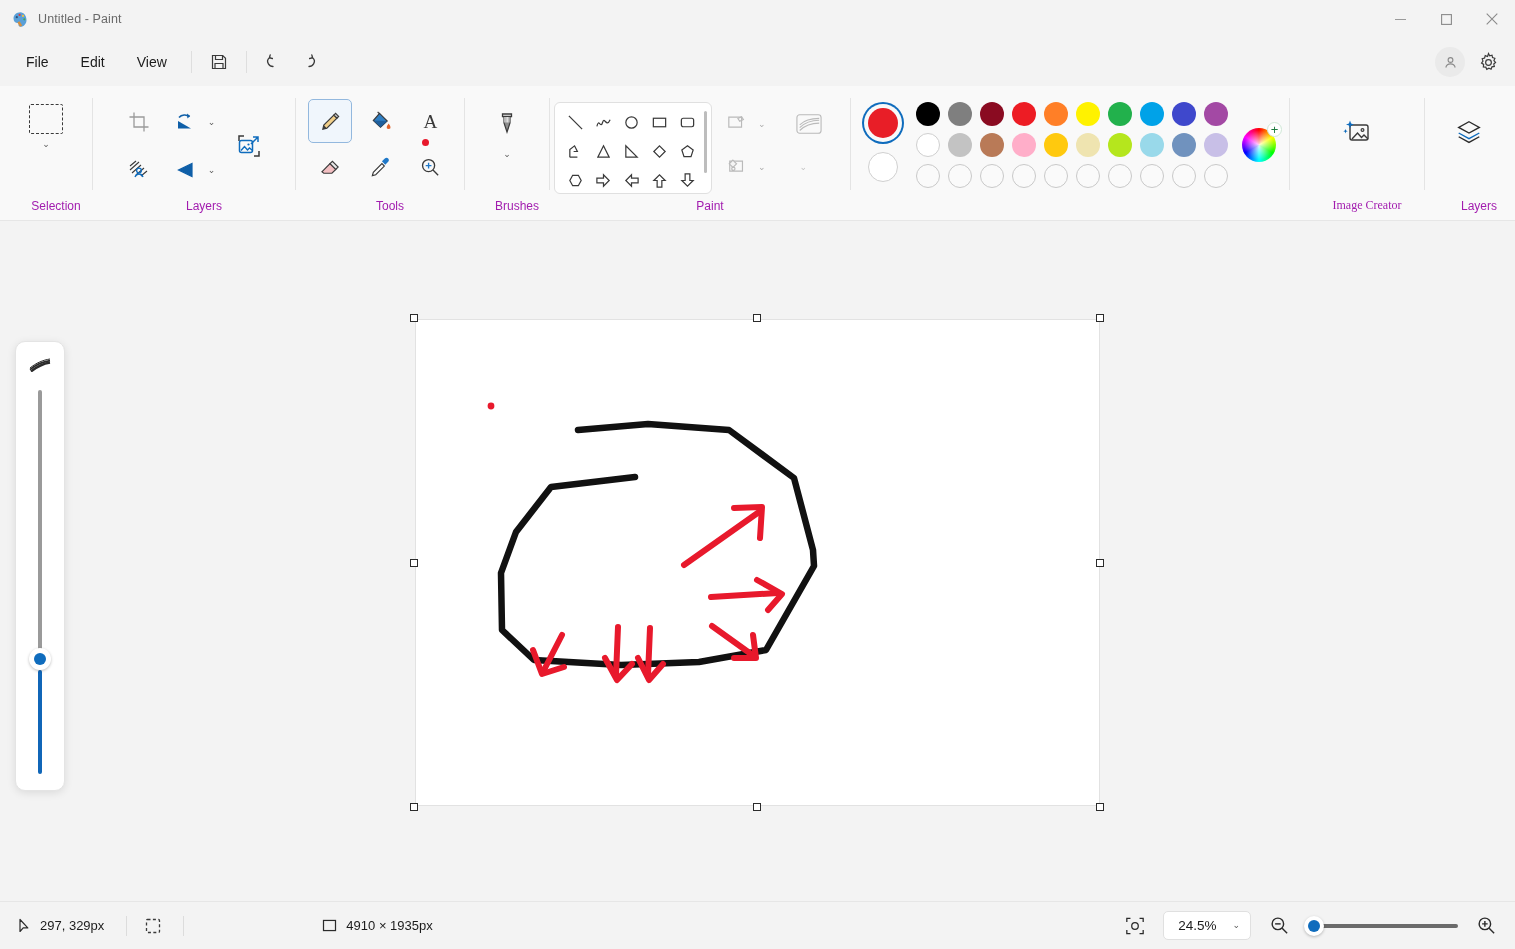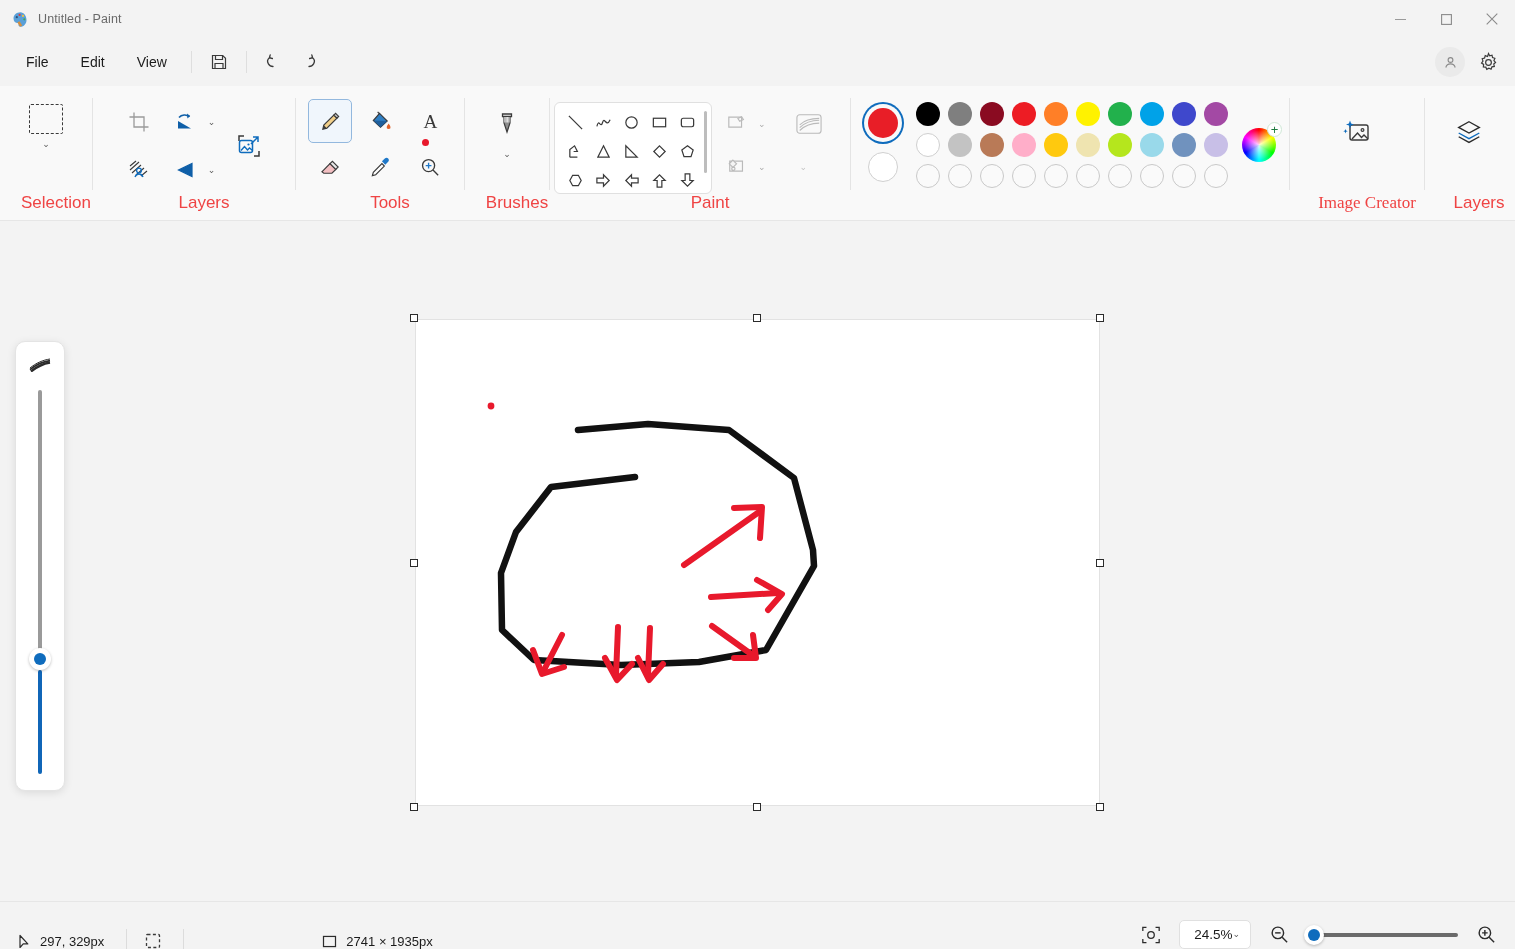--- a/index.html
+++ b/index.html
@@ -51,21 +51,21 @@
 
   
   .ribbon {
     position: absolute; top: 86px; left: 0; width: 1515px; height: 135px;
     background: #f9f9f9; border-bottom: 1px solid #e6e6e6;
     display: flex; align-items: stretch;
   }
   .group { position: relative; display: flex; flex-direction: column; align-items: center;
            justify-content: flex-start; padding-top: 10px; height: 135px; }
   .group-label { position: absolute; bottom: 8px; left: 0; right: 0; text-align: center;
-                 font-size: 17px; color: #ef4444; margin-left: 20px; }
+                 font-size: 12px; color: #a21caf; margin-left: 20px; }
   .group-div { width: 1px; background: #e4e4e4; margin: 12px 0 30px 0; align-self: stretch; }
 
   .g-selection { width: 92px; }
   .g-image { width: 202px; }
   .g-tools { width: 168px; }
   .g-brushes { width: 84px; }
   .g-shapes { width: 300px; }
   .g-colors { width: 438px; }
   .g-creator { width: 134px; font-family: Liberation Serif, serif; }
   .g-layers { width: 88px; }
@@ -147,26 +147,26 @@
   .thumb { position: absolute; left: 50%; top: 70%; transform: translate(-50%,-50%);
            width: 22px; height: 22px; border-radius: 50%; background: #fff;
            display: flex; align-items: center; justify-content: center;
            box-shadow: 0 1px 3px rgba(0,0,0,.25); }
   .thumb i { width: 12px; height: 12px; border-radius: 50%; background: #0f6cbd; display:block; }
 
   
   .statusbar {
     position: absolute; bottom: 0; left: 0; width: 1515px; height: 48px;
     background: #f3f3f3; border-top: 1px solid #e6e6e6;
-    display: flex; align-items: flex-end;
+    display: flex; align-items: center;
   }
   .st-item { display: flex; align-items: center; gap: 9px; font-size: 13px; color: #1b1b1b; }
   .st-sep { width: 1px; height: 20px; background: #dcdcdc; margin: 0 22px; }
   .zoom-box {
-    display: flex; align-items: center; background: #fff;
+    display: flex; align-items: center; gap: 16px; background: #fff;
     border: 1px solid #e0e0e0; border-radius: 5px; padding: 6px 10px 6px 14px;
     font-size: 13.5px;
   }
   .zoom-slider { position: relative; width: 150px; height: 4px; background: #6a6a6a; border-radius: 2px; }
   .zslider-thumb { position: absolute; left: 6px; top: 50%; transform: translate(-50%,-50%);
                    width: 20px; height: 20px; border-radius: 50%; background: #fff;
                    display: flex; align-items:center; justify-content:center;
                    box-shadow: 0 1px 3px rgba(0,0,0,.25); }
   .zslider-thumb i { width: 12px; height: 12px; border-radius: 50%; background: #0f6cbd; display:block; }
   svg { display: block; }
@@ -649,21 +649,21 @@
         <rect x="1.5" y="1.5" width="13" height="13" rx="1"></rect>
       </svg>
     </span>
     <div class="st-sep"></div>
     <div class="st-item" style="margin-left:116px;">
       <span>
         <svg width="15" height="15" viewBox="0 0 16 16" fill="none" stroke="#2b2b2b" stroke-width="1.3">
           <rect x="1.6" y="2.6" width="12.8" height="10.8"></rect>
         </svg>
       </span>
-      <span>2741 × 1935px</span>
+      <span>4910 × 1935px</span>
     </div>
 
     <div style="margin-left:auto; display:flex; align-items:center; gap:18px; padding-right:18px;">
       <span>
         <svg width="20" height="20" viewBox="0 0 22 22" fill="none" stroke="#2b2b2b" stroke-width="1.4">
           <path d="M2 6.5V2.5h4M20 6.5V2.5h-4M2 15.5v4h4M20 15.5v4h-4"></path>
           <circle cx="11" cy="11" r="3.6"></circle>
         </svg>
       </span>
       <div class="zoom-box">

